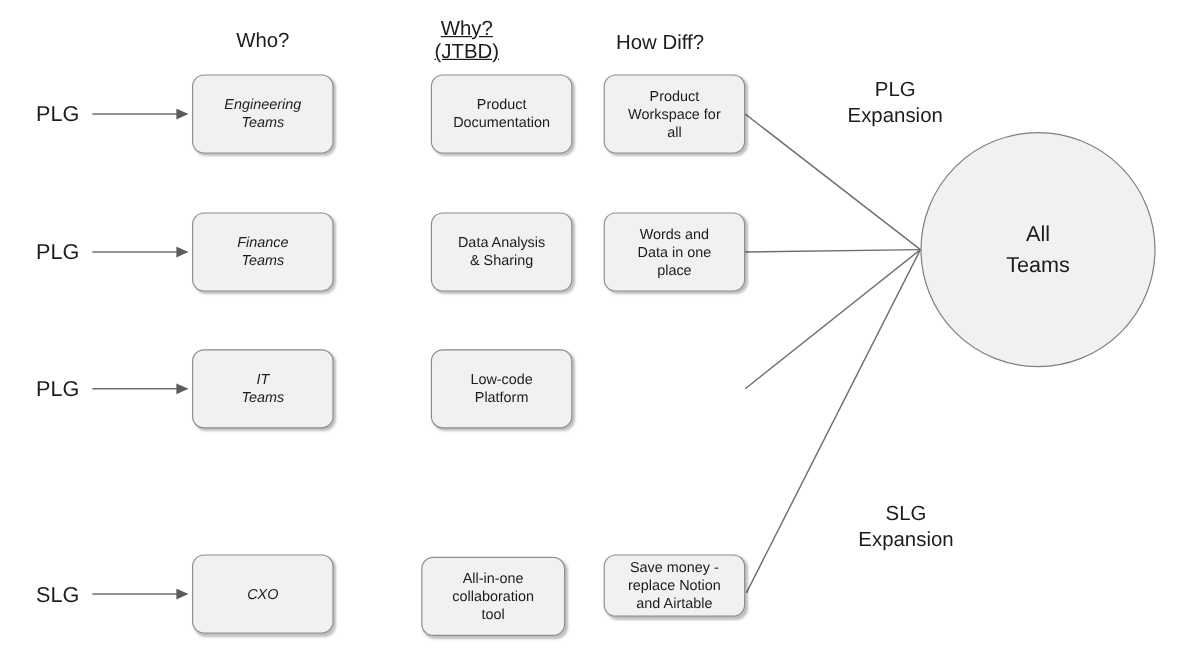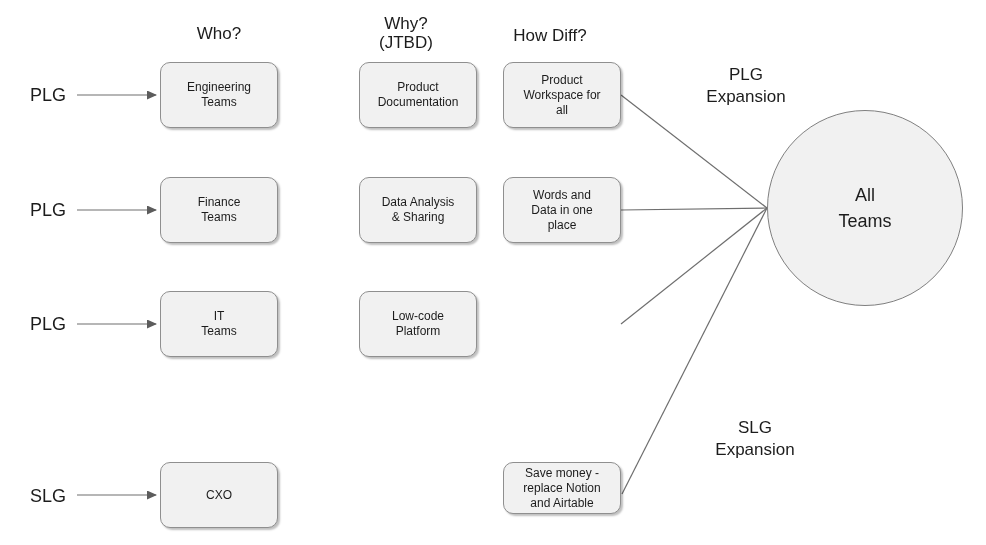--- a/index.html
+++ b/index.html
@@ -26,21 +26,21 @@
   .col-header {
     position: absolute;
     width: 140px;
     text-align: center;
     font-size: 17px;
     line-height: 19px;
     white-space: pre-line;
     color: #1c1c1c;
   }
   .hdr-who { left: 149px; top: 24px; }
-  .hdr-why { left: 336px; top: 14px; }
+  .hdr-why { left: 319px; top: 14px; text-decoration: underline; }
   .hdr-how { left: 480px; top: 26px; }
 
   .row-label {
     position: absolute;
     left: 8px;
     width: 80px;
     text-align: center;
     font-size: 18px;
     line-height: 22px;
     color: #1c1c1c;
@@ -61,21 +61,21 @@
     display: flex;
     align-items: center;
     justify-content: center;
     text-align: center;
     font-size: 12px;
     line-height: 15px;
     white-space: pre-line;
     color: #1c1c1c;
     box-sizing: border-box;
   }
-  .c1 { left: 160px; }
+  .c1 { left: 160px; font-style: italic; }
   .c2 { left: 330px; margin-left: 29px; }
   .c3 { left: 503px; }
   .r1 { top: 62px; }
   .r2 { top: 177px; }
   .r3 { top: 291px; }
   .r4 { top: 462px; }
   .r4.c2 { left: 322px; top: 464px; width: 120px; }
   .r4.c3 { height: 52px; }
 
   .target-circle {
@@ -155,20 +155,23 @@
   <div class="node c3 r2">Words and
 Data in one
 place</div>
 
   <div class="node c1 r3">IT
 Teams</div>
   <div class="node c2 r3">Low-code
 Platform</div>
 
   <div class="node c1 r4">CXO</div>
+  <div class="node c2 r4">All-in-one
+collaboration
+tool</div>
   <div class="node c3 r4">Save money -
 replace Notion
 and Airtable</div>
 
   <div class="expansion exp-plg">PLG
 Expansion</div>
   <div class="expansion exp-slg">SLG
 Expansion</div>
 
   <div class="target-circle">All

